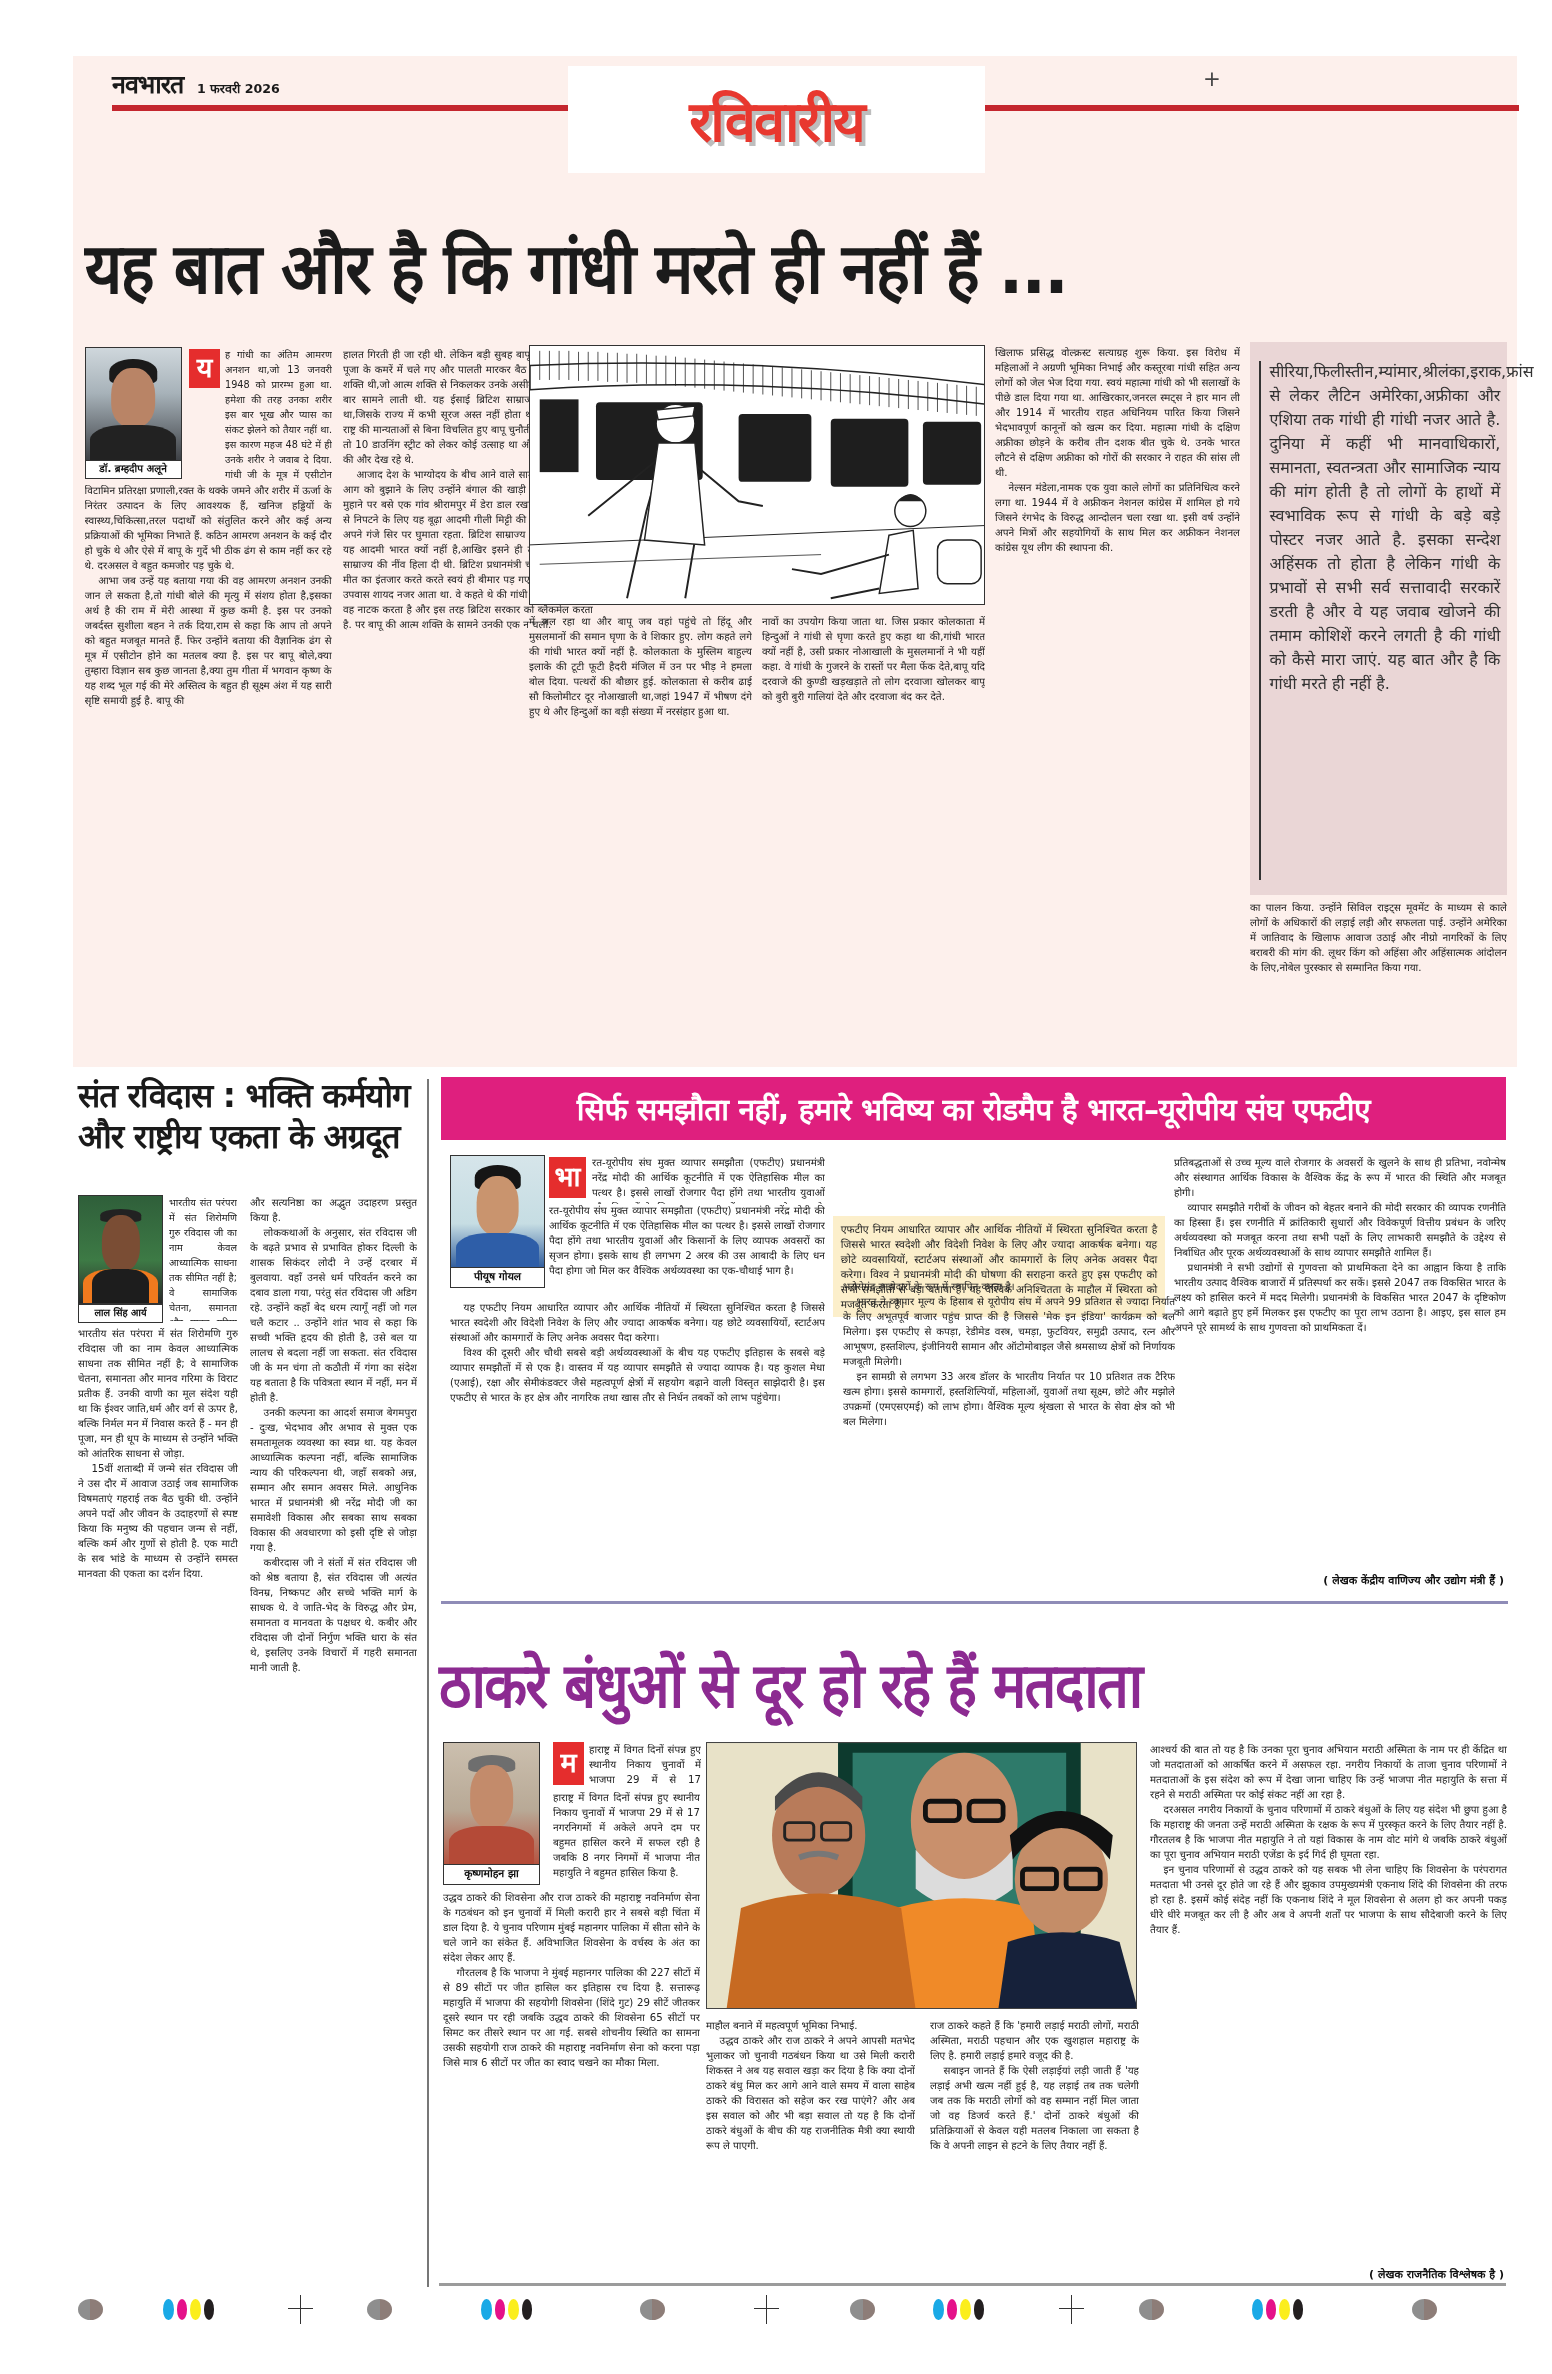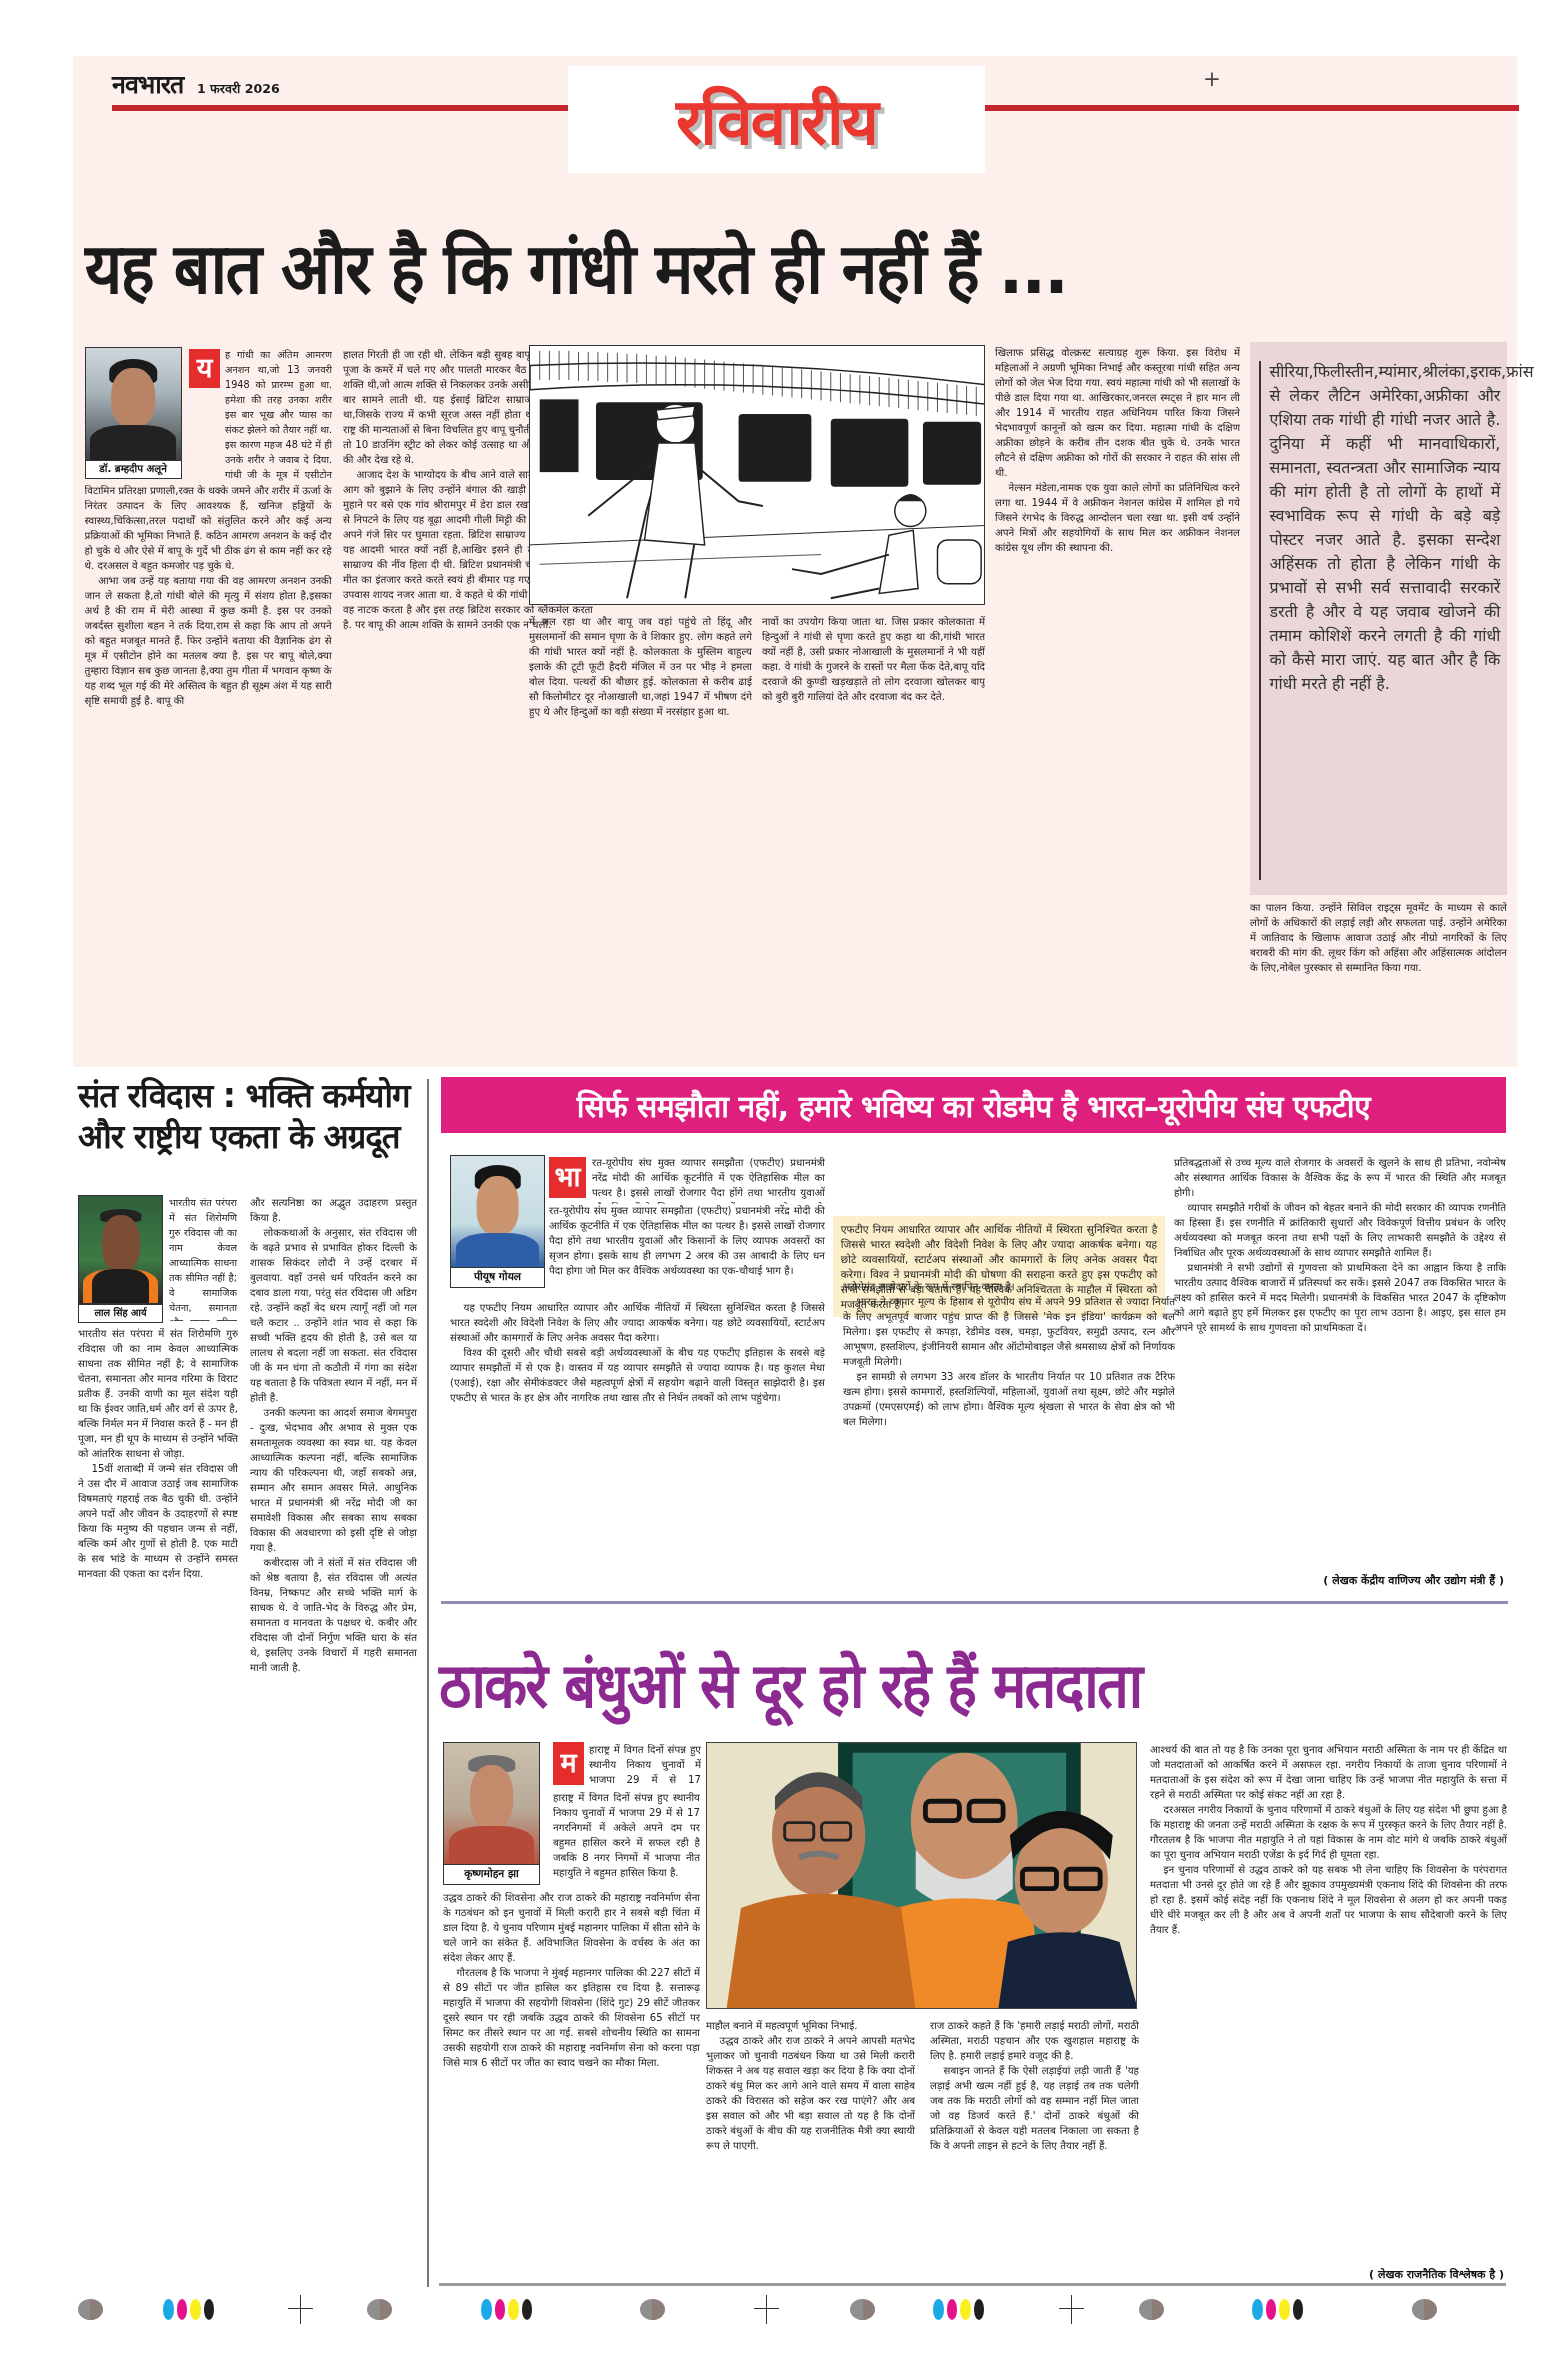--- a/index.html
+++ b/index.html
@@ -10,42 +10,42 @@
   .body-text p { text-indent: 13.6px; }
   .body-text p.noindent { text-indent: 0; }
 
   
   .top-block { position: absolute; left: 73px; top: 56px; width: 1444px; height: 1011px; background: #fdf0ec; }
   .masthead { position: absolute; left: 39px; top: 9.7px; display: flex; align-items: baseline; gap: 13.6px; }
   .brand { font-family: "DejaVu Sans", sans-serif; font-weight: bold; font-size: 25px; color: #1a1a1a; letter-spacing: -1px; }
   .issue-date { font-family: "DejaVu Sans", sans-serif; font-weight: bold; font-size: 12.6px; color: #1a1a1a; }
   .red-rule { position: absolute; left: 39px; top: 49px; width: 1407px; height: 5.8px; background: #c4262e; }
   .section-logo { position: absolute; left: 495px; top: 9.7px; width: 417px; height: 107px; background: #ffffff; display: flex; align-items: center; justify-content: center; }
-  .section-logo span { font-family: Liberation Serif, serif; font-weight: bold; font-size: 64px; color: #e8382f; letter-spacing: -1.9px; text-shadow: 3.9px 3.9px 0 #bdbdbd; }
+  .section-logo span { font-family: Liberation Serif, serif; font-weight: bold; font-size: 56px; color: #e8382f; letter-spacing: -1.9px; text-shadow: 3.9px 3.9px 0 #bdbdbd; }
   .reg-plus-top { position: absolute; left: 1130px; top: 9.7px; font-size: 21.3px; color: #444; }
   .main-headline { position: absolute; left: 11.6px; top: 165px; width: 1426px; font-family: "DejaVu Sans", sans-serif; font-weight: bold; font-size: 70px; line-height: 97px; color: #1b1b1b; letter-spacing: -1.9px; white-space: nowrap; transform: scaleX(0.92); transform-origin: left; }
 
   .author-photo { position: absolute; background: linear-gradient(180deg,#cfd7dc 0%,#a7b2b9 40%,#3c3f44 100%); border: 1.9px solid #333; overflow: hidden; }
   .author-photo .face { position: absolute; left: 50%; top: 18%; width: 46%; height: 52%; transform: translateX(-50%); border-radius: 45% 45% 40% 40%; background: #b98466; }
   .author-photo .hair { position: absolute; left: 50%; top: 10%; width: 50%; height: 22%; transform: translateX(-50%); border-radius: 50% 50% 20% 20%; background: #1a1a1a; }
   .author-photo .suit { position: absolute; left: 5%; bottom: 0; width: 90%; height: 32%; border-radius: 40% 40% 0 0; background: #222; }
   .author-caption { position: absolute; background: #fff; border: 1.9px solid #333; font-family: "DejaVu Sans", sans-serif; font-weight: bold; font-size: 12.6px; text-align: center; color: #111; }
   .drop-cap { position: absolute; background: #e52d2d; color: #fff; font-family: "DejaVu Sans", sans-serif; font-weight: bold; text-align: center; }
 
   .gandhi-illus { position: absolute; left: 134px; top: 344px; width: 457px; height: 260px; background: #fff; border: 1.9px solid #333; overflow: hidden; }
   .quote-box { position: absolute; left: 1177px; top: 343px; width: 257px; height: 553px; background: #ead6d6; }
   .quote-box .bar { position: absolute; left: 8.7px; top: 19.4px; width: 1.9px; height: 519px; background: #333; }
   .quote-text { position: absolute; left: 19.4px; top: 17.5px; width: 231px; font-family: "DejaVu Sans", sans-serif; font-size: 16px; line-height: 24px; color: #333; text-align: justify; }
 
   
   .ravidas-title { position: absolute; left: 78px; top: 1075px; width: 335px; font-family: "DejaVu Sans", sans-serif; font-weight: bold; font-size: 33px; line-height: 41px; color: #1a1a1a; letter-spacing: -1px; }
   .vrule { position: absolute; width: 1.9px; background: #777; }
 
   
-  .fta-banner { position: absolute; left: 441px; top: 1077px; width: 1065px; height: 56px; background: #df1f7e; display: flex; align-items: center; justify-content: center; }
+  .fta-banner { position: absolute; left: 441px; top: 1077px; width: 1065px; height: 63px; background: #df1f7e; display: flex; align-items: center; justify-content: center; }
   .fta-banner span { font-family: "DejaVu Sans", sans-serif; font-weight: bold; font-size: 30px; color: #fff; white-space: nowrap; letter-spacing: -0.5px; }
   .fta-highlight { position: absolute; left: 833px; top: 1216px; width: 332px; height: 101px; background: #fcefcb; padding: 5.8px 7.8px; font-family: "DejaVu Sans", sans-serif; font-size: 10.5px; line-height: 15px; color: #222; text-align: justify; overflow: hidden; }
   .author-note { position: absolute; font-family: "DejaVu Sans", sans-serif; font-weight: bold; font-size: 11px; color: #111; text-align: right; }
   .hrule-purple { position: absolute; height: 2.9px; background: #8f8cb7; }
 
   
   .thackeray-title { position: absolute; left: 439px; top: 1642px; width: 1067px; font-family: "DejaVu Sans", sans-serif; font-weight: bold; font-size: 62px; line-height: 87px; color: #8c2a91; white-space: nowrap; letter-spacing: -1.9px; transform: scaleX(0.9); transform-origin: left; }
   .thackeray-photo { position: absolute; left: 706px; top: 1742px; width: 431px; height: 267px; border: 1.9px solid #444; overflow: hidden; background: #2f5e51; }
   .hrule-gray { position: absolute; height: 2.9px; background: #9b9b9b; }
 

